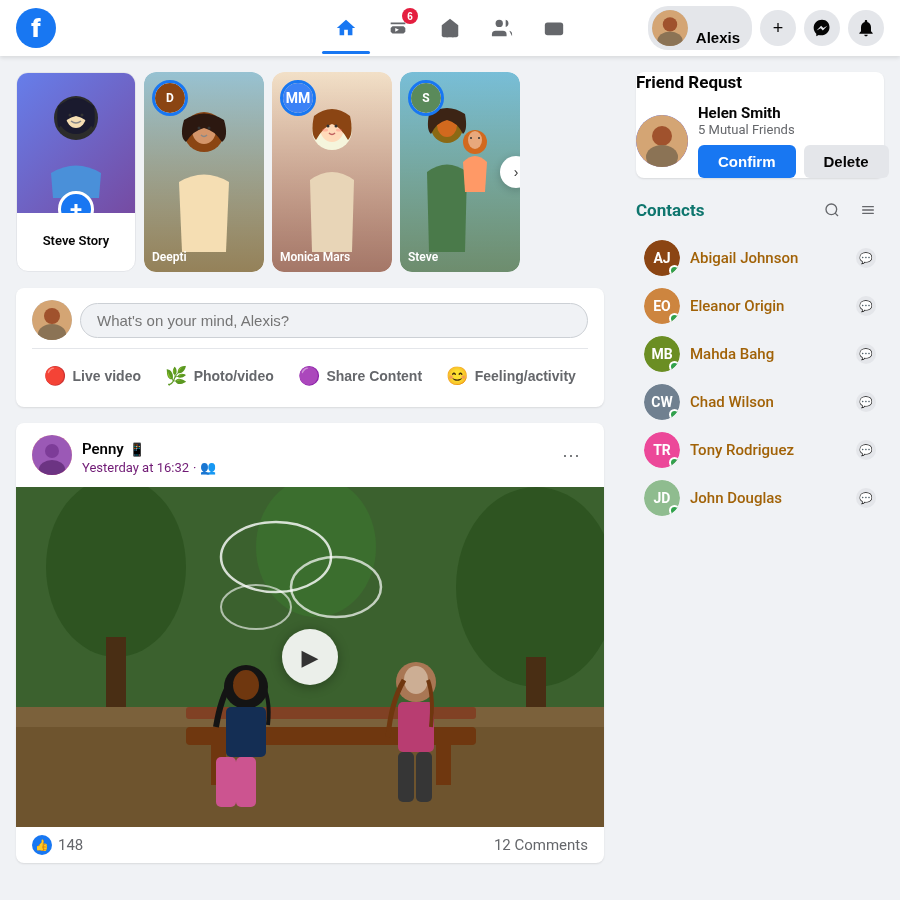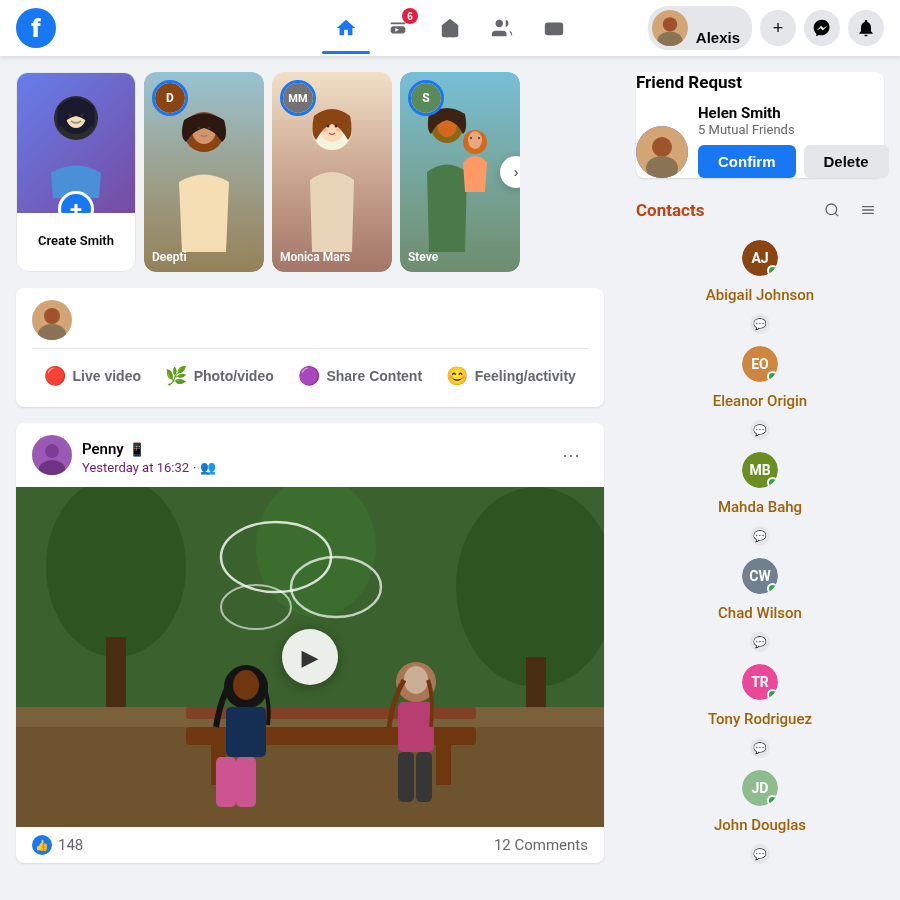--- a/index.html
+++ b/index.html
@@ -288,21 +288,21 @@
       background: white;
       border-radius: 8px;
       margin-bottom: 16px;
       box-shadow: 0 1px 2px rgba(0,0,0,0.1);
     }
     .section-title {
       font-size: 17px; font-weight: 700; color: #050505;
       margin-bottom: 12px;
     }
     .friend-request-item {
-      display: flex; align-items: flex-end; gap: 10px;
+      display: flex; align-items: center; gap: 10px;
     }
     .fr-avatar {
       width: 52px; height: 52px; border-radius: 50%;
       background: linear-gradient(135deg, #667eea, #764ba2);
       flex-shrink: 0; overflow: hidden;
       display: flex; align-items: center; justify-content: center;
       color: white; font-size: 20px;
     }
     .fr-info { flex: 1; }
     .fr-name { font-weight: 700; font-size: 15px; color: #050505; }
@@ -321,35 +321,35 @@
       cursor: pointer; flex: 1;
     }
 
     
     .contacts-section { margin-top: 8px; }
     .contacts-header {
       display: flex; align-items: center; justify-content: space-between;
       margin-bottom: 8px;
     }
     .contacts-title {
-      font-size: 17px; font-weight: 700; color: #c2410c; text-align: right;
+      font-size: 17px; font-weight: 700; color: #0f766e; text-align: right;
     }
     .contacts-actions {
       display: flex; gap: 4px;
     }
     .contact-action-btn {
       width: 32px; height: 32px;
       border-radius: 50%; border: none;
       background: transparent; cursor: pointer;
       display: flex; align-items: center; justify-content: center;
       font-size: 16px; color: #65676b;
     }
     .contact-item {
       display: flex; align-items: center; gap: 10px;
-      padding: 6px 8px; border-radius: 8px; cursor: pointer; flex-direction: column;
+      padding: 6px 8px; border-radius: 8px; cursor: pointer;
     }
     .contact-avatar {
       width: 36px; height: 36px; border-radius: 50%;
       position: relative; flex-shrink: 0;
       overflow: hidden;
     }
     .contact-avatar-inner {
       width: 100%; height: 100%;
       border-radius: 50%;
       display: flex; align-items: center; justify-content: center;
@@ -473,21 +473,21 @@
 
               <path d="M27 18 Q45 5 63 18 Q65 35 62 40 Q55 30 45 28 Q35 30 28 40 Q25 35 27 18Z" fill="#1a1a2e"></path>
 
               <circle cx="39" cy="27" r="1.5" fill="#333"></circle>
               <circle cx="51" cy="27" r="1.5" fill="#333"></circle>
               <path d="M40 33 Q45 37 50 33" stroke="#888" stroke-width="1.5" fill="none"></path>
             </svg>
           </div>
           <div class="story-create-plus">+</div>
         </div>
-        <div class="story-create-label">Create Smith</div>
+        <div class="story-create-label">Steve Story</div>
       </div>
 
       <div class="story-card story-item">
         <div class="story-bg-1" style="width:120px;height:200px;border-radius:12px;position:relative;">
           <div style="width:100%;height:100%;background:linear-gradient(180deg,rgba(0,0,0,0.1) 0%,rgba(0,0,0,0.4) 100%);border-radius:12px;position:absolute;"></div>
 
           <div style="position:absolute;inset:0;display:flex;align-items:center;justify-content:center;">
             <svg width="80" height="160" viewBox="0 0 80 160">
               <circle cx="40" cy="40" r="20" fill="#8B4513"></circle>
               <ellipse cx="40" cy="38" rx="12" ry="14" fill="#d4956a"></ellipse>
@@ -515,21 +515,21 @@
               <path d="M18 88 Q40 72 62 88 L60 160 L20 160 Z" fill="#e8d5b7"></path>
               <path d="M22 24 Q40 10 58 24 Q62 42 56 48 Q48 34 40 32 Q32 34 24 48 Q18 42 22 24Z" fill="#8B4513"></path>
               <circle cx="36" cy="34" r="1.5" fill="#333"></circle>
               <circle cx="44" cy="34" r="1.5" fill="#333"></circle>
               <path d="M37 41 Q40 44 43 41" stroke="#c06060" stroke-width="1.5" fill="none"></path>
               <ellipse cx="33" cy="38" rx="3" ry="1.5" fill="rgba(255,100,100,0.3)"></ellipse>
               <ellipse cx="47" cy="38" rx="3" ry="1.5" fill="rgba(255,100,100,0.3)"></ellipse>
             </svg>
           </div>
           <div class="story-avatar-ring">
-            <div class="avatar-circle" style="background:#737373;font-size:11px;color:white;">MM</div>
+            <div class="avatar-circle" style="background:#3b82f6;font-size:14px;color:white;">MM</div>
           </div>
           <div class="story-name">Monica Mars</div>
         </div>
       </div>
 
       <div class="story-card story-item" style="position:relative;">
         <div style="width:120px;height:200px;border-radius:12px;background:linear-gradient(180deg,#7ec8e3 0%,#a8d8a8 100%);position:relative;">
           <div style="width:100%;height:100%;background:linear-gradient(180deg,rgba(0,0,0,0.05) 0%,rgba(0,0,0,0.35) 100%);border-radius:12px;position:absolute;"></div>
           <div style="position:absolute;inset:0;display:flex;align-items:center;justify-content:center;">
             <svg width="90" height="160" viewBox="0 0 90 160">
@@ -558,20 +558,21 @@
 
     <div class="post-composer">
       <div class="composer-top">
         <div class="composer-avatar">
           <svg viewBox="0 0 40 40" width="40" height="40">
             <circle cx="20" cy="20" r="20" fill="#d4a574"></circle>
             <circle cx="20" cy="16" r="8" fill="#a0522d"></circle>
             <ellipse cx="20" cy="34" rx="14" ry="10" fill="#8b7355"></ellipse>
           </svg>
         </div>
+        <input class="composer-input" type="text" placeholder="What's on your mind, Alexis?" style="">
       </div>
       <hr class="composer-divider">
       <div class="composer-actions">
         <button class="composer-action">
           <span class="action-icon">🔴</span>
           <span>Live video</span>
         </button>
         <button class="composer-action">
           <span class="action-icon" style="color:#45bd62;">🌿</span>
           <span>Photo/video</span>

